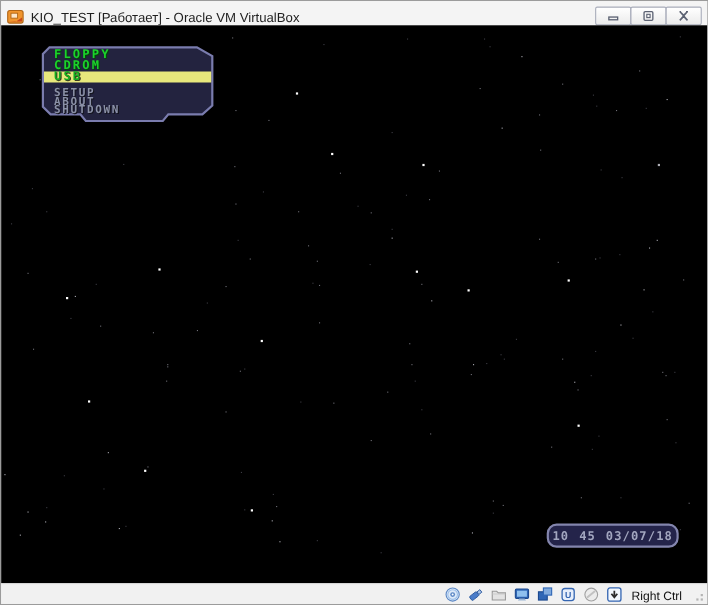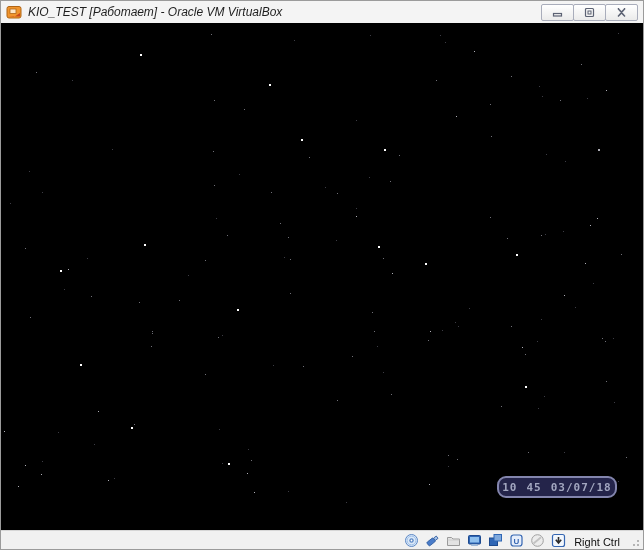--- a/index.html
+++ b/index.html
@@ -3,21 +3,21 @@
 <meta charset="utf-8">
 <style>
   html,body{margin:0;padding:0;background:#fff;}
   *{box-sizing:border-box;}
   .window{
     width:644px;height:550px;border:1px solid #9b9b9b;background:#f0f0f0;
     font-family:"Liberation Sans",sans-serif;display:flex;flex-direction:column;
     position:relative;overflow:hidden;
   }
   
-  .titlebar{height:22px;display:flex;align-items:center;padding:0 5px;background:#f4f4f4;flex:0 0 auto;font-style:italic;}
+  .titlebar{height:22px;display:flex;align-items:flex-end;padding:0 5px;background:#f4f4f4;flex:0 0 auto;}
   .vbox-logo{width:16px;height:16px;flex:0 0 auto;}
   .title-text{font-size:12px;color:#1f1f1f;margin-left:6px;white-space:nowrap;}
   .win-controls{margin-left:auto;display:flex;}
   .win-btn{width:33px;height:17px;display:flex;align-items:center;justify-content:center;
     background:linear-gradient(#ffffff,#ebebeb);border:1px solid #a9adbb;border-radius:2px;margin-left:-1px;}
   
   .menubar{height:24px;display:flex;align-items:center;padding:0 4px;flex:0 0 auto;
     background:linear-gradient(#fcfcfc,#e7e7e7);border-top:1px solid #e2e2e2;}
   .menu-item{font-size:12px;color:#8f8f8f;padding:3px 9px;margin-right:5px;white-space:nowrap;}
   
@@ -229,20 +229,32 @@
         <div class="star" style="left: 107px; top: 457px; width: 1px; height: 1px; background: rgb(174, 174, 182);"></div>
         <div class="star" style="left: 218px; top: 406px; width: 1px; height: 1px; background: rgb(60, 60, 68);"></div>
         <div class="star" style="left: 351px; top: 333px; width: 1px; height: 1px; background: rgb(111, 111, 119);"></div>
         <div class="star" style="left: 536px; top: 318px; width: 1px; height: 1px; background: rgb(60, 60, 68);"></div>
         <div class="star" style="left: 620px; top: 231px; width: 1px; height: 1px; background: rgb(111, 111, 119);"></div>
         <div class="star" style="left: 592px; top: 260px; width: 1px; height: 1px; background: rgb(60, 60, 68);"></div>
         <div class="star" style="left: 57px; top: 409px; width: 1px; height: 1px; background: rgb(60, 60, 68);"></div>
         <div class="star" style="left: 563px; top: 272px; width: 1px; height: 1px; background: rgb(174, 174, 182);"></div>
       </div>
 
+    <div class="boot-menu">
+      <svg class="boot-frame" width="158" height="72" viewBox="0 0 158 72">
+        <path d="M 8,2 L 142,2 L 156,10 L 156,55 L 147,63 L 116,63 L 111,69 L 41,69 L 36,63 L 9,63 L 2,56 L 2,8 Z" fill="#23233f" stroke="#7a7cae" stroke-width="2" stroke-linejoin="miter"></path>
+      </svg>
+      <div class="sel-bar"></div>
+      <div class="bm-row bm-enabled" style="top:4px">FLOPPY</div>
+      <div class="bm-row bm-enabled" style="top:14px">CDROM</div>
+      <div class="bm-row bm-selected" style="top:24px">USB</div>
+      <div class="bm-row bm-disabled" style="top:40px">SETUP</div>
+      <div class="bm-row bm-disabled" style="top:48px">ABOUT</div>
+      <div class="bm-row bm-disabled" style="top:56px">SHUTDOWN</div>
+    </div>
 
     <div class="clock">
       <span>10</span>
       <span>45</span>
       <span>03/07/18</span>
     </div>
   </div>
 
   <div class="statusbar">
     <div class="status-icons">

